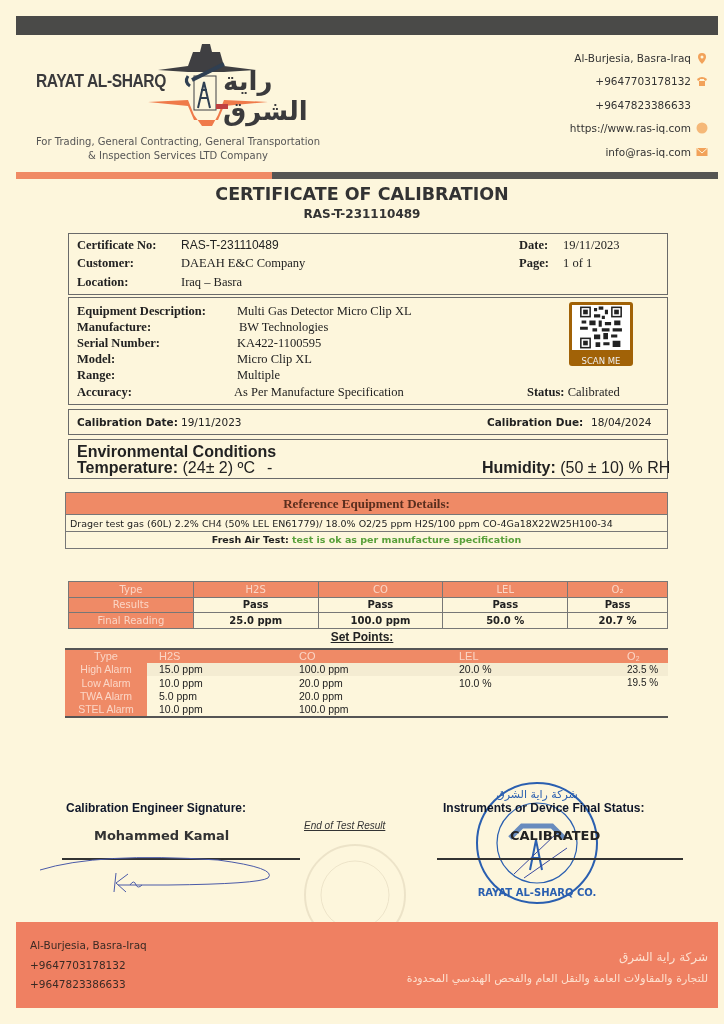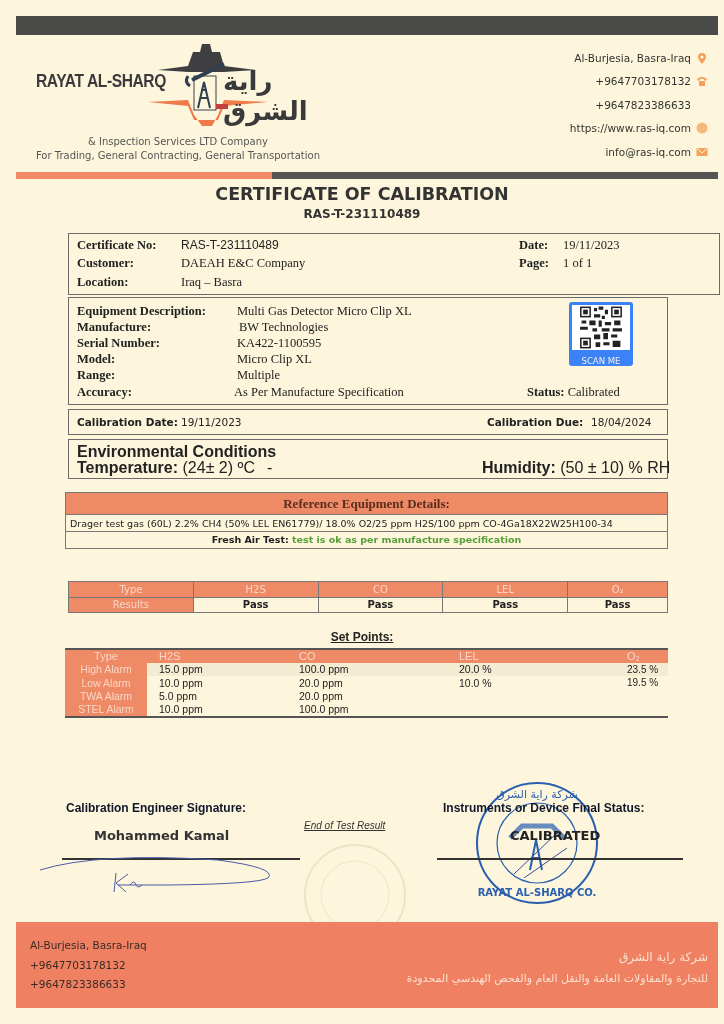--- a/index.html
+++ b/index.html
@@ -70,22 +70,22 @@
     <path d="M20 62 L60 60 L66 75 L74 86 L84 86 L90 75 L96 60 L140 62 L96 66 L90 80 L66 80 L60 66 Z" fill="#ef7a4a"></path>
     <rect x="66" y="36" width="22" height="34" fill="none" stroke="#3f3f42" stroke-width="1"></rect>
     <path d="M70 68 L76 42 L82 68 M72 58 L80 58 M73 50 L79 50" stroke="#2f3f52" stroke-width="2" fill="none"></path>
     <path d="M64 40 L96 24" stroke="#2f3f52" stroke-width="4"></path>
     <path d="M60 36 q-4 6 2 10" stroke="#2f3f52" stroke-width="3" fill="none"></path>
     <rect x="88" y="64" width="12" height="5" fill="#c04040"></rect>
   </svg>
   <div class="logo-en">RAYAT AL-SHARQ</div>
   <div class="logo-ar">راية الشرق</div>
   <div class="logo-tag">
+    <div>For Trading, General Contracting, General Transportation</div>
     <div>&amp; Inspection Services LTD Company</div>
-    <div>For Trading, General Contracting, General Transportation</div>
   </div>
 </div>
 
 <div class="abs contact">
   <div class="contact-row">
     <span>Al-Burjesia, Basra-Iraq</span>
     <svg class="ci" viewBox="0 0 12 12">
         <path d="M6 1 a4 4 0 0 1 4 4 c0 3 -4 7 -4 7 s-4 -4 -4 -7 a4 4 0 0 1 4 -4z" fill="#f2a25a"></path>
         <circle cx="6" cy="5" r="1.5" fill="#fdf6dc"></circle>
       </svg>
@@ -114,21 +114,21 @@
       </svg>
   </div>
 </div>
 
 <div class="abs sep-bar sep-orange"></div>
 <div class="abs sep-bar sep-dark"></div>
 
 <div class="abs title">CERTIFICATE OF CALIBRATION</div>
 <div class="abs subtitle">RAS-T-231110489</div>
 
-<div class="abs box serif" style="left:68px;top:233px;width:652px;height:62px;">
+<div class="abs box serif" style="left:68px;top:233px;width:600px;height:62px;">
   <div class="row lbl" style="left:8px;top:4px;">Certificate No:</div>
   <div class="row arial" style="left:112px;top:4px;font-size:12px;">RAS-T-231110489</div>
   <div class="row lbl" style="left:8px;top:22px;">Customer:</div>
   <div class="row" style="left:112px;top:22px;">DAEAH E&amp;C Company</div>
   <div class="row lbl" style="left:8px;top:41px;">Location:</div>
   <div class="row" style="left:112px;top:41px;">Iraq – Basra</div>
   <div class="row lbl" style="left:450px;top:4px;">Date:</div>
   <div class="row" style="left:494px;top:4px;">19/11/2023</div>
   <div class="row lbl" style="left:450px;top:22px;">Page:</div>
   <div class="row" style="left:494px;top:22px;">1 of 1</div>
@@ -141,21 +141,21 @@
   <div class="row" style="left:170px;top:22px;">BW Technologies</div>
   <div class="row lbl" style="left:8px;top:38px;">Serial Number:</div>
   <div class="row" style="left:168px;top:38px;">KA422-1100595</div>
   <div class="row lbl" style="left:8px;top:54px;">Model:</div>
   <div class="row" style="left:168px;top:54px;">Micro Clip XL</div>
   <div class="row lbl" style="left:8px;top:70px;">Range:</div>
   <div class="row" style="left:168px;top:70px;">Multiple</div>
   <div class="row lbl" style="left:8px;top:87px;">Accuracy:</div>
   <div class="row" style="left:165px;top:87px;">As Per Manufacture Specification</div>
 
-  <div class="row" style="left:500px;top:4px;width:64px;height:64px;background:#3b82f6;border-radius:3px;padding:3px;">
+  <div class="row" style="left:500px;top:4px;width:64px;height:64px;background:#a16207;border-radius:3px;padding:3px;">
     <svg width="58" height="45" viewBox="0 0 29 29" style="background:#fff;">
       <rect x="1" y="1" width="7" height="7" fill="#222"></rect>
         <rect x="2" y="2" width="5" height="5" fill="#fff"></rect>
         <rect x="3" y="3" width="3" height="3" fill="#222"></rect>
       <rect x="21" y="1" width="7" height="7" fill="#222"></rect>
         <rect x="22" y="2" width="5" height="5" fill="#fff"></rect>
         <rect x="23" y="3" width="3" height="3" fill="#222"></rect>
       <rect x="1" y="21" width="7" height="7" fill="#222"></rect>
         <rect x="2" y="22" width="5" height="5" fill="#fff"></rect>
         <rect x="3" y="23" width="3" height="3" fill="#222"></rect>
@@ -207,20 +207,27 @@
     <td class="h" style="width:125px;">LEL</td>
     <td class="h" style="width:100px;">O₂</td>
   </tr>
   <tr>
     <td class="h">Results</td>
     <td>Pass</td>
     <td>Pass</td>
     <td>Pass</td>
     <td>Pass</td>
   </tr>
+  <tr>
+    <td class="h">Final Reading</td>
+    <td>25.0 ppm</td>
+    <td>100.0 ppm</td>
+    <td>50.0 %</td>
+    <td>20.7 %</td>
+  </tr>
 </tbody>
   </table>
 
 <div class="abs setp">Set Points:</div>
 
 <table class="set">
   <tbody>
       <tr class="hd">
     <td style="text-align:center;width:82px;">Type</td>
     <td style="width:110px;padding-left:12px;">H2S</td>

